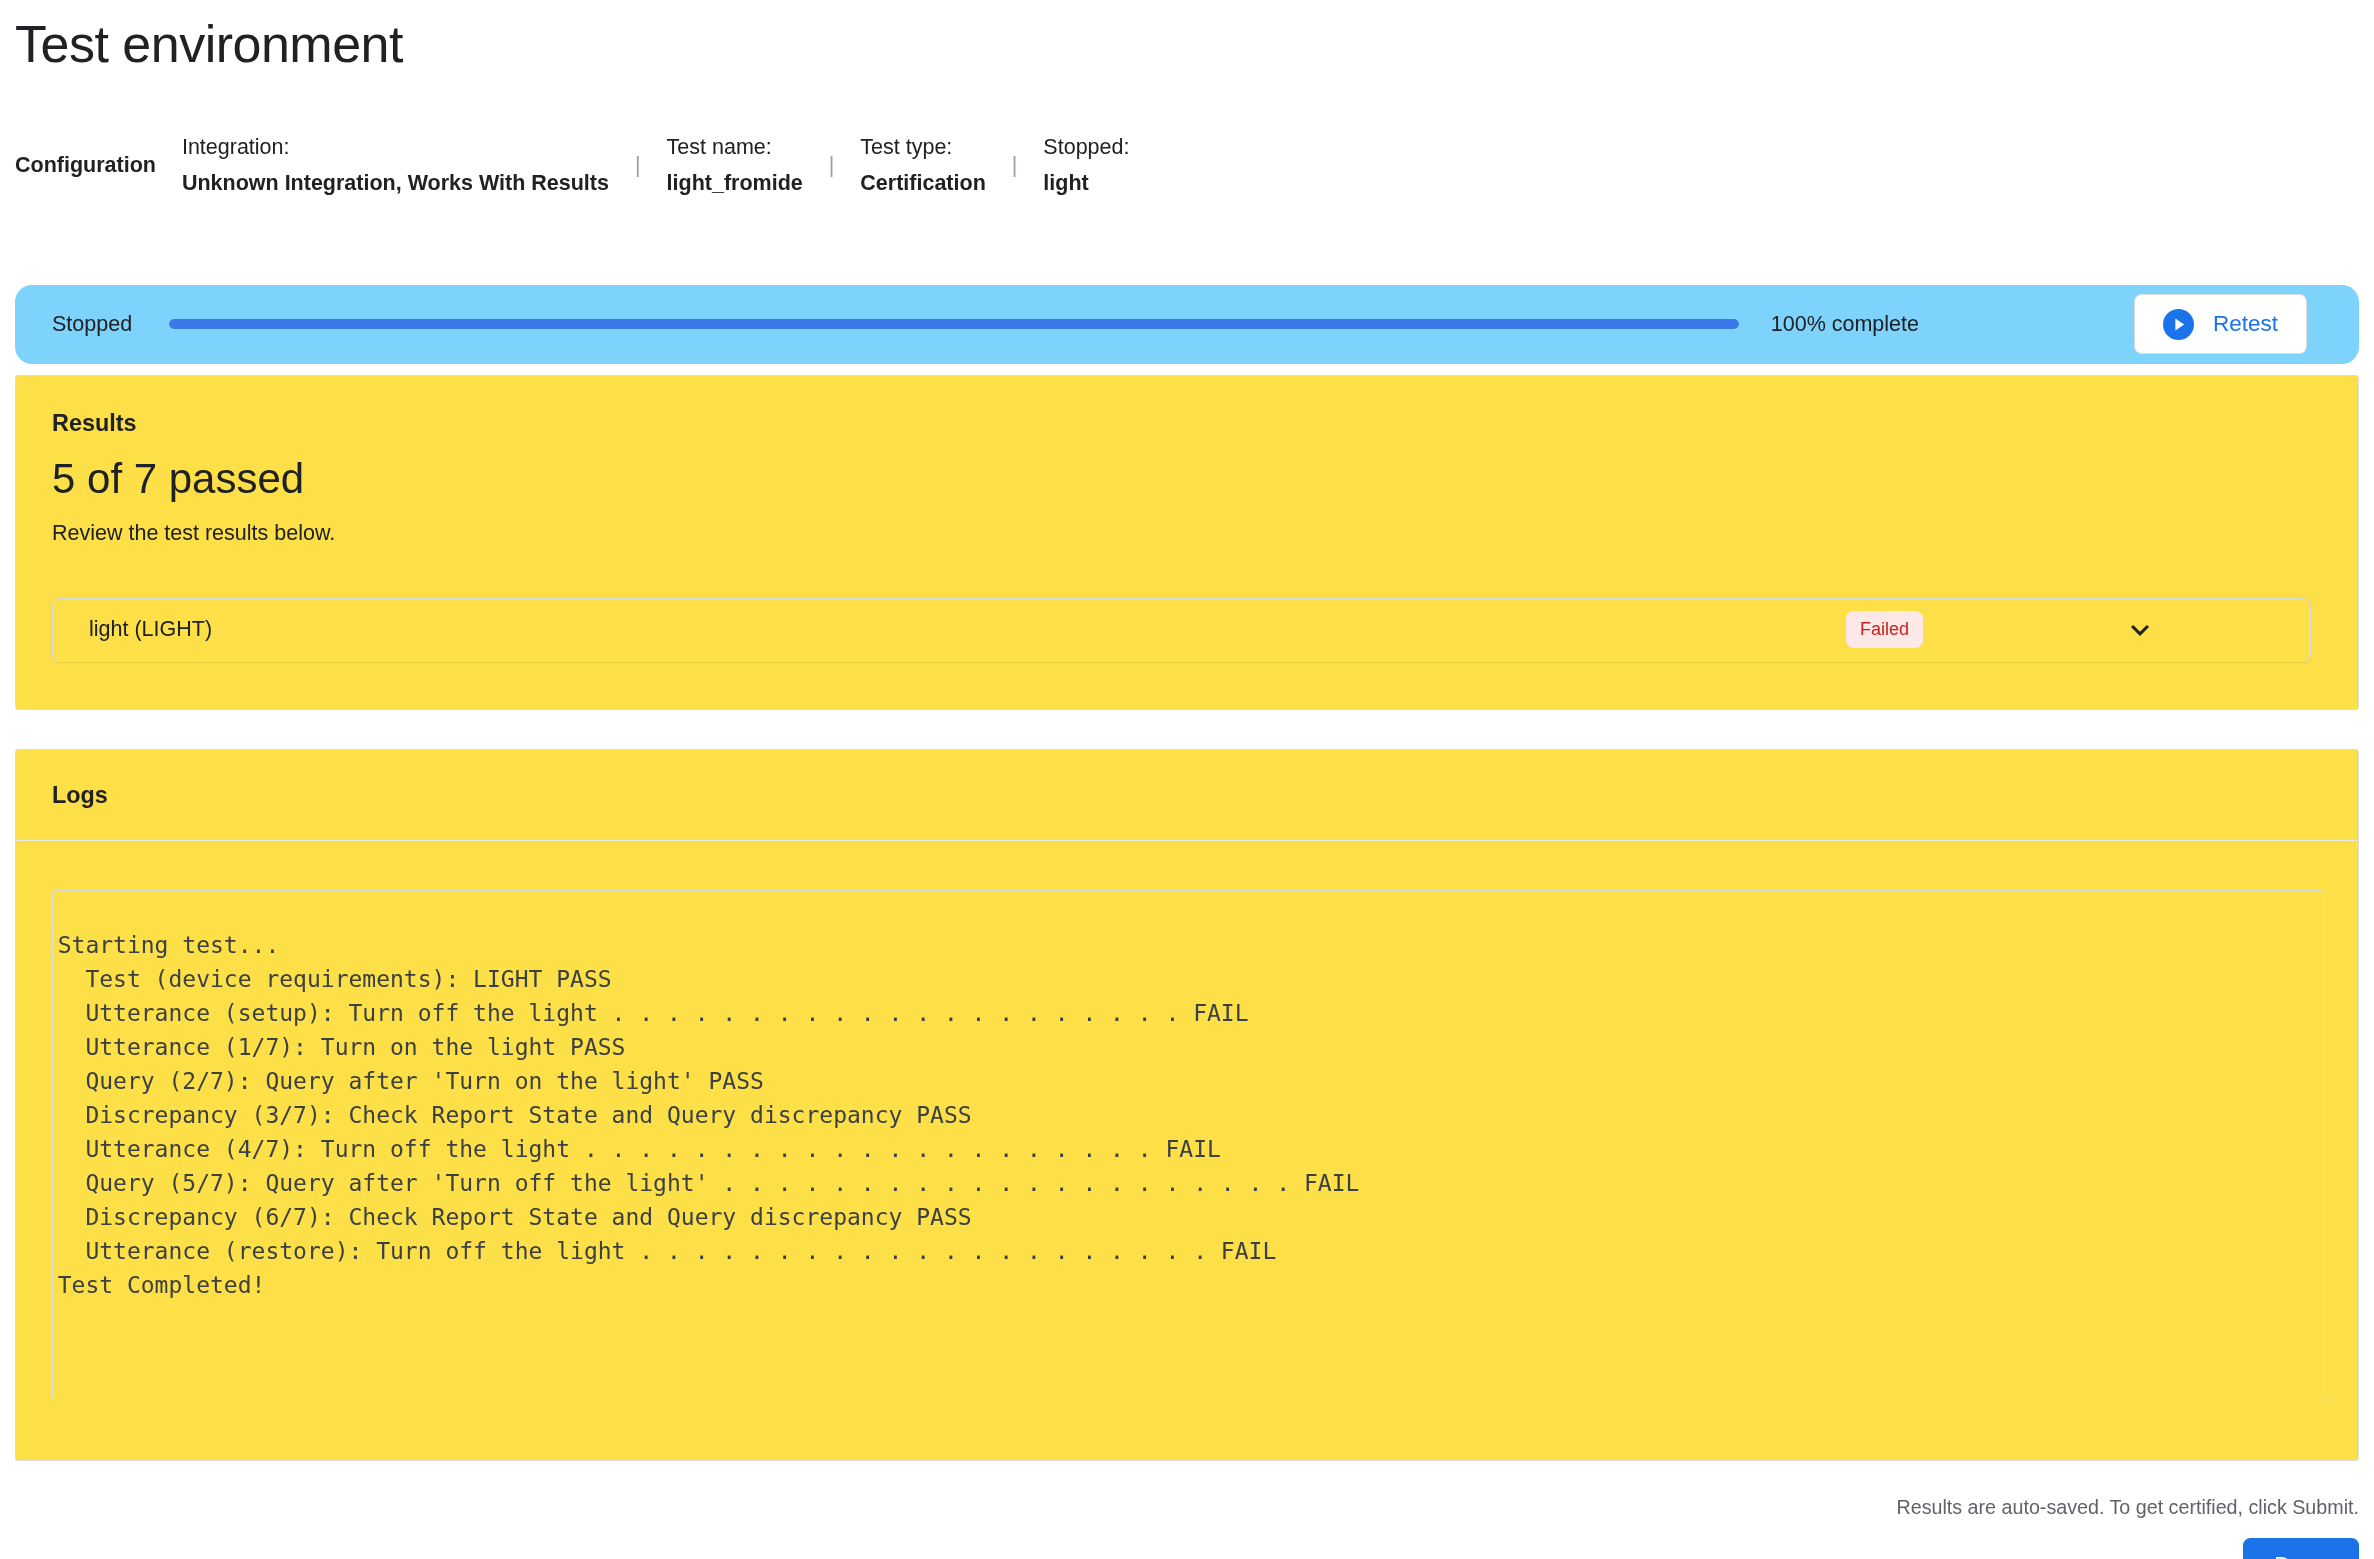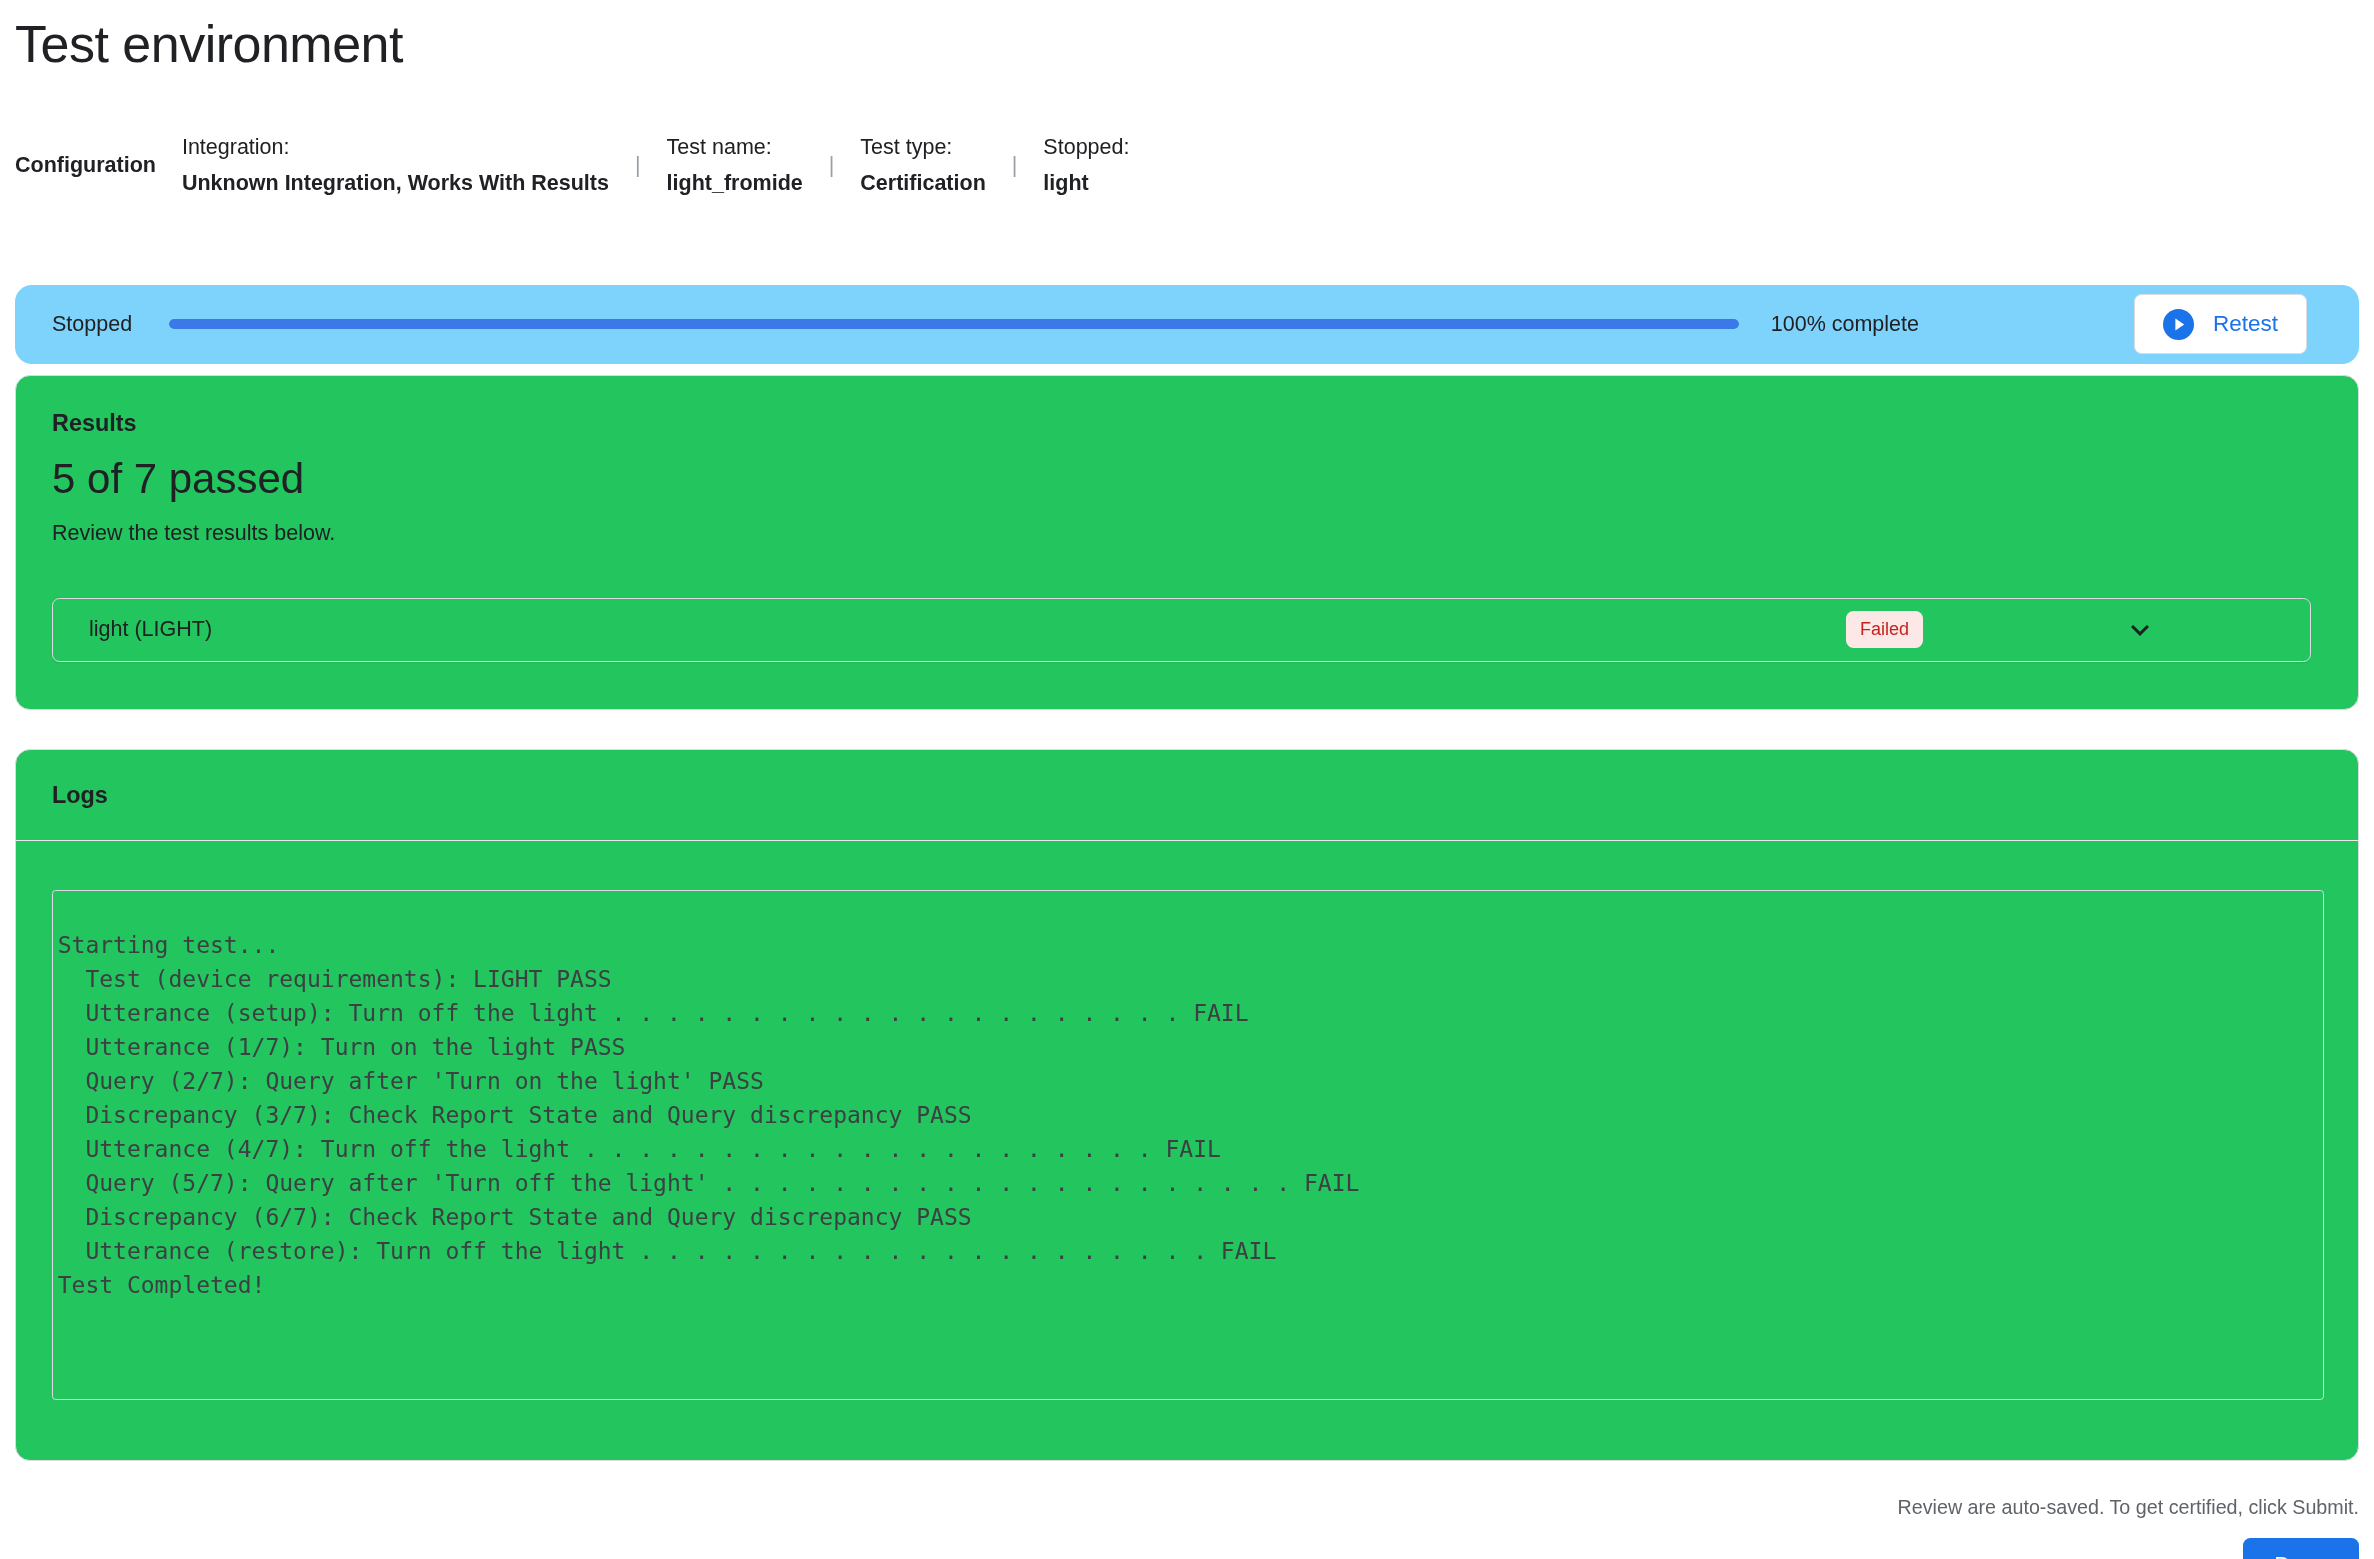--- a/index.html
+++ b/index.html
@@ -63,22 +63,22 @@
     gap: 19px;
     cursor: pointer;
     font-family: "Liberation Sans", sans-serif;
     margin-left: 28px;
   }
   .retest-btn .btn-label { color: #1a73e8; font-size: 22.5px; font-weight: 500; }
 
   
   .card {
     border: 0.9px solid #dadce0;
-    border-radius: 15px;
-    background: #22c55e;
+    border-radius: 3px;
+    background: #fde047;
   }
   .results-card { margin-top: 11.2px; padding: 32px 47px 47px 36px; }
   .section-heading { font-size: 23.4px; font-weight: 700; line-height: 30px; }
   .results-summary { font-size: 42px; font-weight: 400; line-height: 52px; margin-top: 15px; }
   .results-desc { font-size: 21.5px; line-height: 26px; margin-top: 15px; }
 
   .result-row {
     margin-top: 52px;
     height: 64px;
     border: 0.9px solid #dadce0;
@@ -211,18 +211,18 @@
   Utterance (4/7): Turn off the light . . . . . . . . . . . . . . . . . . . . . FAIL
   Query (5/7): Query after 'Turn off the light' . . . . . . . . . . . . . . . . . . . . . FAIL
   Discrepancy (6/7): Check Report State and Query discrepancy PASS
   Utterance (restore): Turn off the light . . . . . . . . . . . . . . . . . . . . . FAIL
 Test Completed!</pre>
       </div>
     </div>
   </div>
 
   <div class="footer">
-    <div class="note">Review are auto-saved. To get certified, click Submit.</div>
+    <div class="note">Results are auto-saved. To get certified, click Submit.</div>
     <button class="done-btn">Done</button>
   </div>
 
 </div>
 
 
 </body></html>

